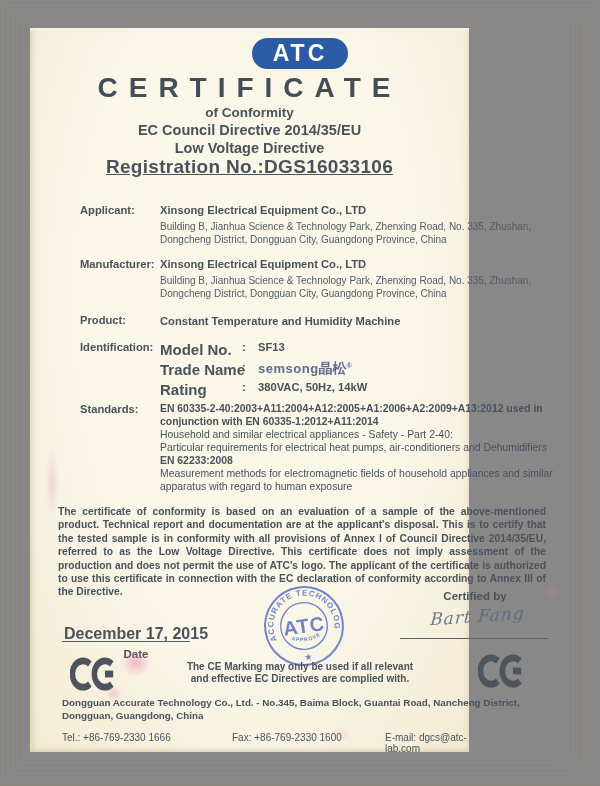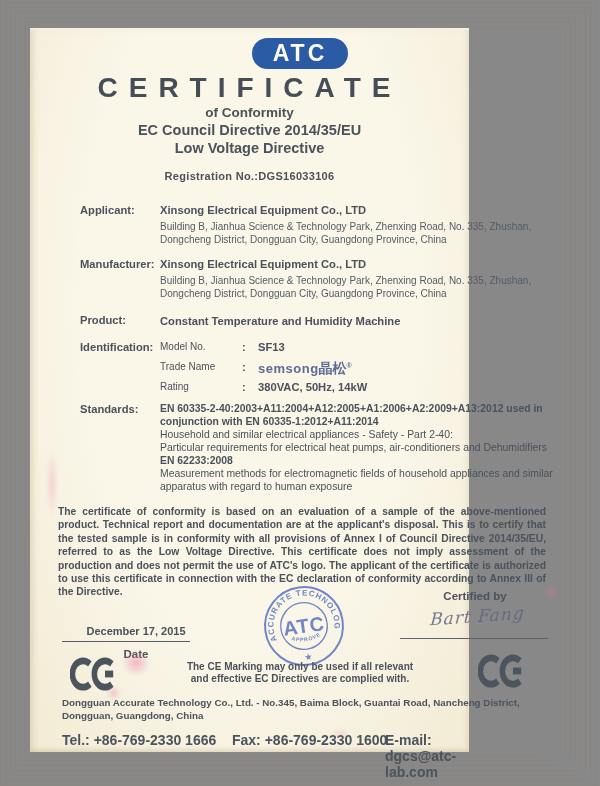--- a/index.html
+++ b/index.html
@@ -29,50 +29,50 @@
   .abs{position:absolute;}
   .ink{color:#4a525c;}
   .ctr{text-align:center;width:100%;left:0;}
   
   .logo-pill{left:222px;top:10px;width:96px;height:31px;background:#2b5ba5;border-radius:16px;
     color:#fdfdfb;font-weight:bold;font-size:23px;letter-spacing:3px;text-align:center;line-height:31px;}
   .title{top:44px;font-weight:bold;font-size:28px;letter-spacing:11px;color:#454d57;}
   .sub1{top:77px;font-weight:bold;font-size:13.5px;}
   .sub2{top:94px;font-weight:bold;font-size:14.5px;}
   .sub3{top:112px;font-weight:bold;font-size:14.5px;}
-  .reg{top:142px;font-weight:bold;font-size:11px;letter-spacing:.3px;}
+  .reg{top:128px;font-weight:bold;font-size:19px;letter-spacing:.3px;text-decoration:underline;}
   
   .lbl{left:50px;font-weight:bold;font-size:11.2px;}
   .val{left:130px;font-weight:bold;font-size:11.2px;}
   .addr{left:130px;font-size:10px;color:#545c66;white-space:nowrap;}
-  .subname{left:130px;font-weight:normal;font-size:10px;}
+  .subname{left:130px;font-weight:bold;font-size:15px;}
   .sep{left:212px;font-weight:bold;font-size:11.2px;}
   .idval{left:228px;font-weight:bold;font-size:11.2px;}
   .brand{left:228px;font-weight:bold;font-size:13px;color:#5c6c93;letter-spacing:.5px;}
   .brand .cjk{font-size:14px;letter-spacing:0;}
   .brand .r{font-size:7px;vertical-align:super;}
   .std{left:130px;font-size:10.4px;white-space:nowrap;}
   .std.b{font-weight:bold;}
   .para{left:28px;top:477px;width:488px;font-weight:bold;font-size:10.3px;line-height:13.4px;
     text-align:justify;color:#4a525c;}
   
   .certby{left:375px;top:562px;width:140px;text-align:center;font-weight:bold;font-size:11.5px;}
   .sig{left:375px;top:578px;width:145px;text-align:center;
     font-family:"DejaVu Serif",serif;font-style:italic;font-size:17px;color:#5b6680;
     transform:rotate(-4deg) skewX(-8deg);opacity:.85;letter-spacing:1px;}
   .sigline{left:370px;top:610px;width:148px;border-bottom:1.4px solid #5a626c;}
-  .dateval{left:26px;top:597px;width:160px;text-align:center;font-weight:bold;font-size:11px;}
+  .dateval{left:26px;top:597px;width:160px;text-align:center;font-weight:bold;font-size:16px;}
   .dateline{left:32px;top:613px;width:128px;border-bottom:1.6px solid #565e68;}
   .datelbl{left:26px;top:620px;width:160px;text-align:center;font-weight:bold;font-size:11.5px;}
   .stamp{left:232px;top:556px;width:84px;height:84px;transform:rotate(-8deg);opacity:.88;}
   .ce-left{left:40px;top:629px;}
   .ce-right{left:448px;top:626px;}
   .cenote{left:150px;top:633px;width:240px;text-align:center;font-weight:bold;font-size:10px;line-height:11.6px;}
   .facs{left:32px;top:668px;width:508px;font-weight:bold;font-size:9.8px;line-height:13px;color:#4b535d;}
-  .contact{top:704px;font-weight:bold;font-size:14px;color:#4b535d;}
+  .contact{top:704px;font-weight:normal;font-size:10px;color:#4b535d;}
   .smudge{border-radius:50%;filter:blur(1.5px);pointer-events:none;}
 </style>
 </head>
 <body>
 
 <div class="scene">
 
   <div class="frame frame-top grain-h"></div>
   <div class="frame frame-left grain-v"></div>
   <div class="frame frame-right grain-v"></div>

